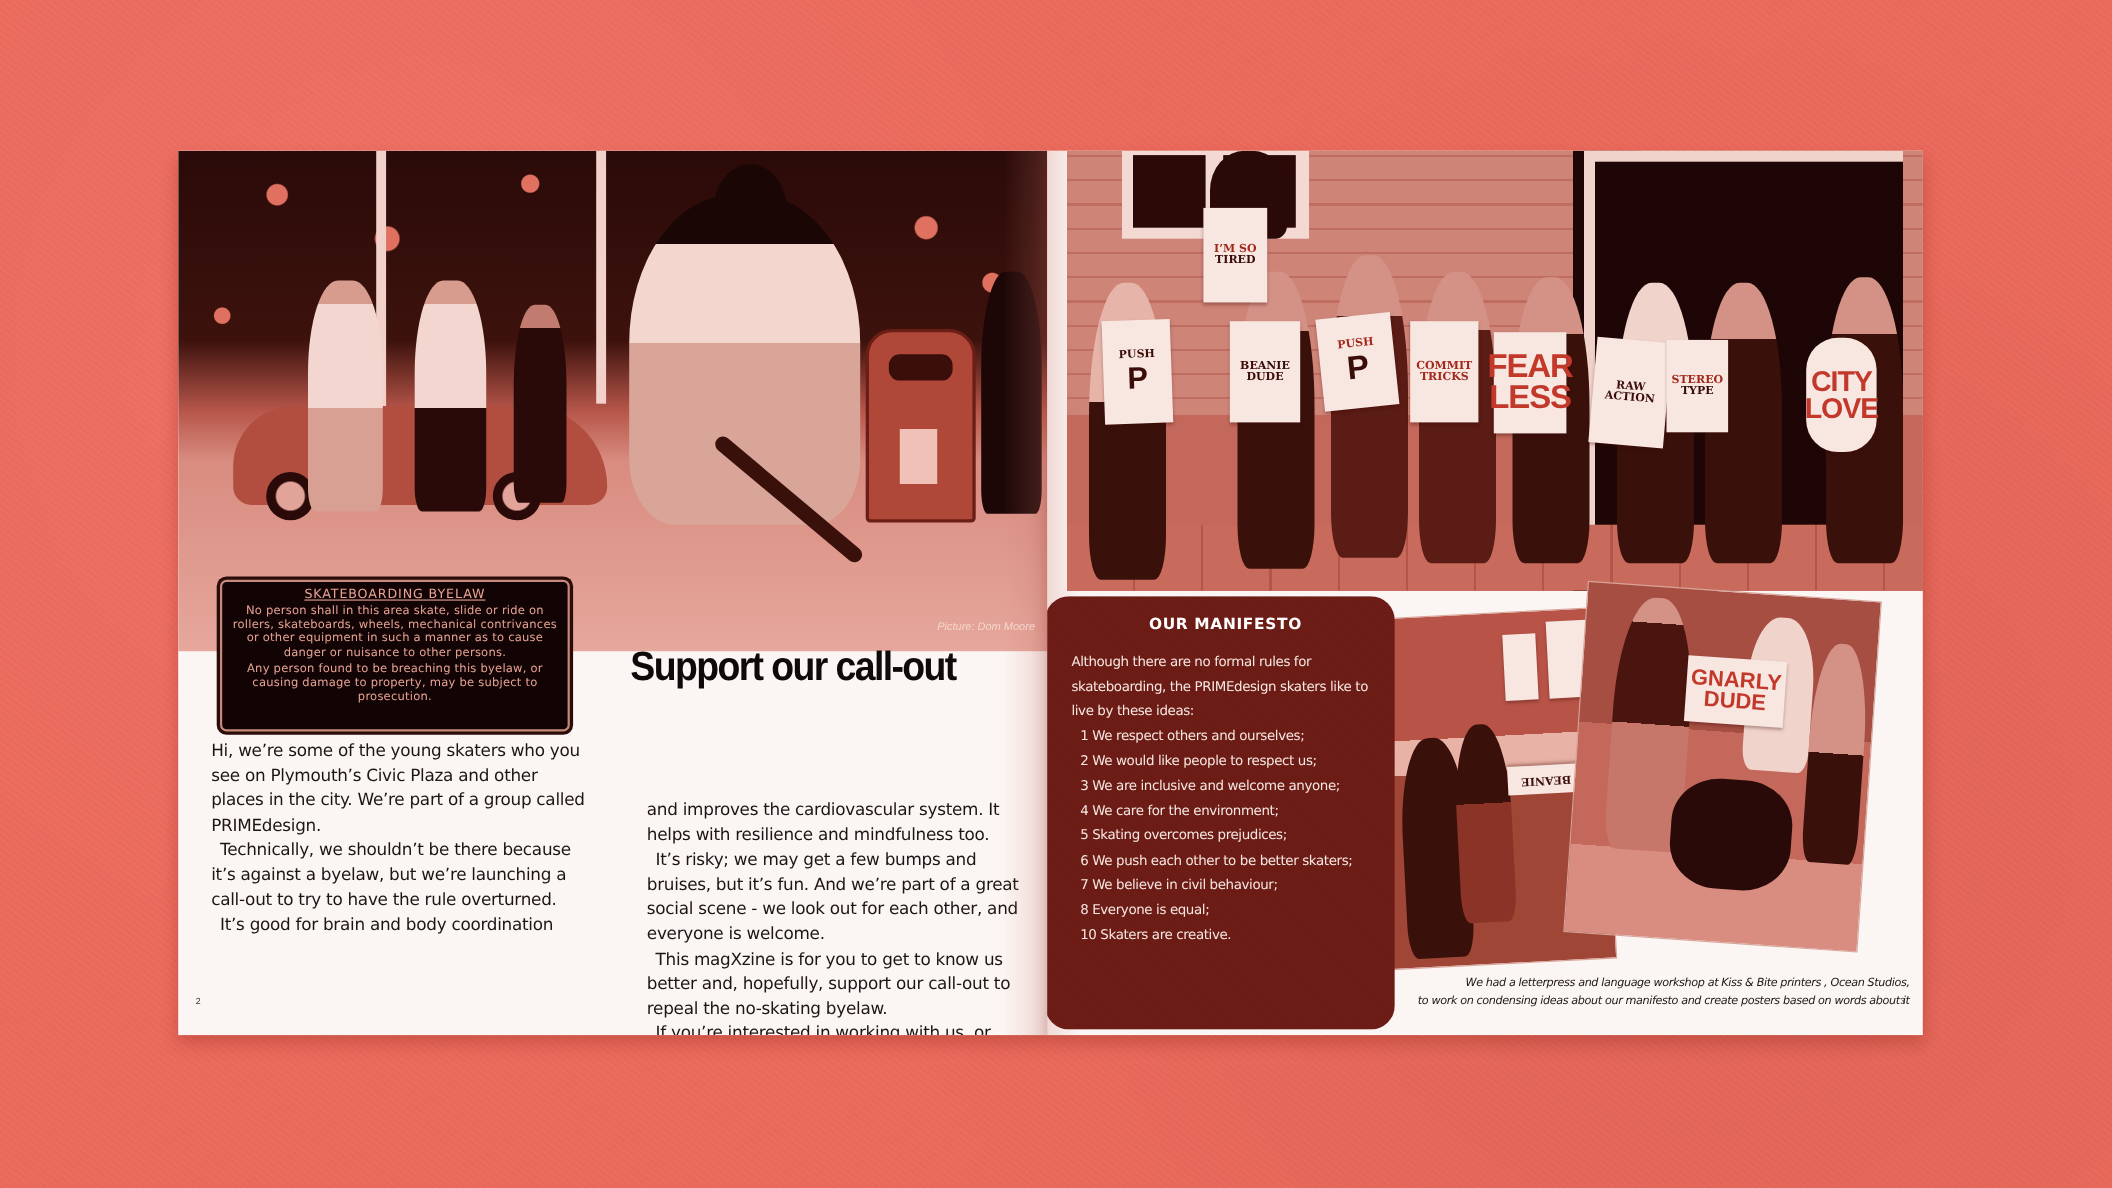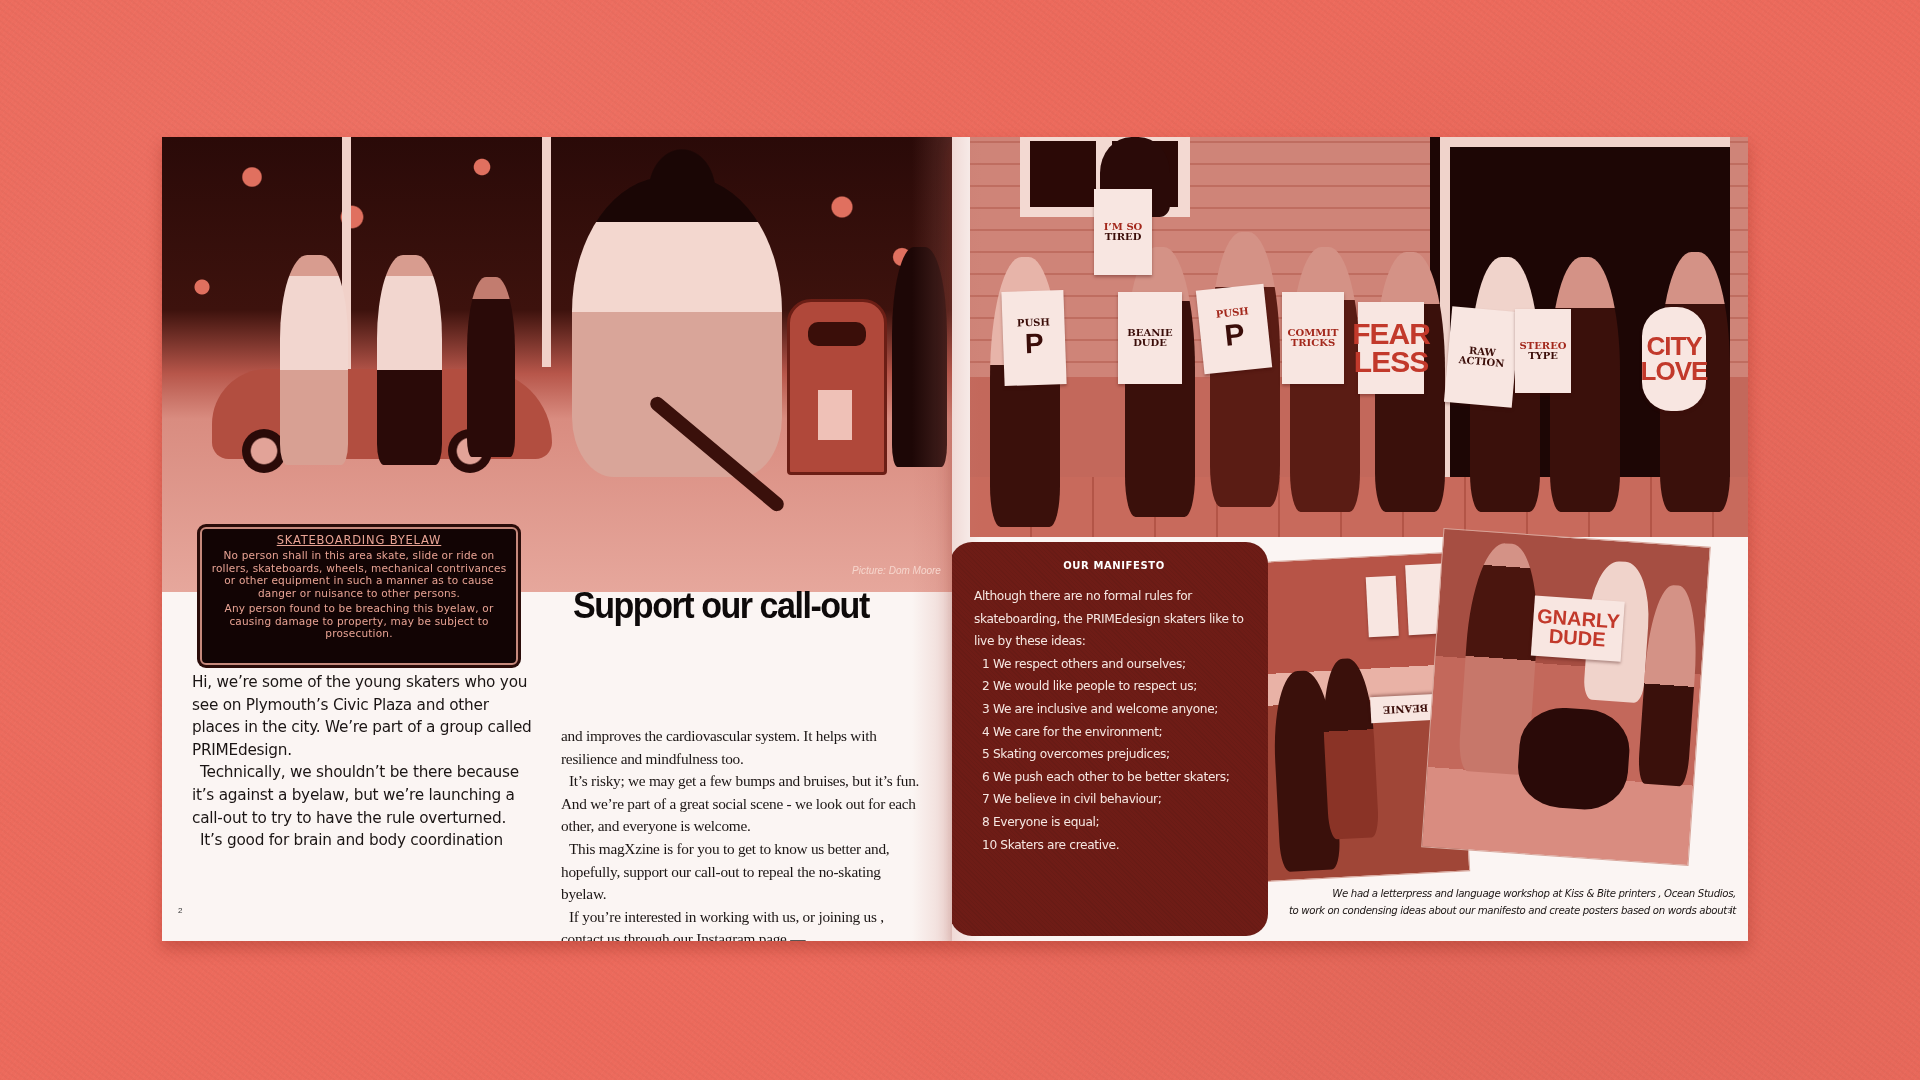--- a/index.html
+++ b/index.html
@@ -143,42 +143,42 @@
   }
 
   
   .col {
     position: absolute; font-family: "DejaVu Sans", sans-serif; font-size: 15.3px;
     line-height: 22.6px; color: #1b1514; letter-spacing: -0.25px;
   }
   .col p { margin: 0; }
   .col p.indent { text-indent: 8px; }
   .col-1 { left: 30px; top: 534px; width: 345px; }
-  .col-2 { left: 399px; top: 588px; width: 360px; font-family: Liberation Serif, serif; }
+  .col-2 { left: 426px; top: 588px; width: 360px; }
   .heading {
     position: absolute; left: 411px; top: 448px; font-family: "Liberation Sans", sans-serif;
     font-weight: bold; font-size: 37px; letter-spacing: -1.6px; color: #0e0a0a;
     transform: scaleX(0.92); transform-origin: left;
   }
   .page-num { position: absolute; font-size: 8px; color: #333; }
   .pn-left { left: 16px; bottom: 26px; }
   .pn-right { right: 16px; bottom: 26px; }
 
   
   .manifesto {
     position: absolute; left: -2px; top: 405px; width: 318px; height: 394px;
     background: #6e1c16;
     background-image: repeating-linear-gradient(45deg, rgba(0,0,0,0.05) 0 1px, transparent 1px 3px);
     border-radius: 22px; z-index: 6; color: #f6e7e2;
     font-family: "DejaVu Sans", sans-serif;
     padding: 18px 14px 0 24px;
   }
   .manifesto .m-title {
     text-align: center; font-family: "DejaVu Sans", sans-serif; font-weight: bold;
-    font-size: 10px; letter-spacing: 0.6px; margin-bottom: 14px; color: #fff;
+    font-size: 14px; letter-spacing: 0.6px; margin-bottom: 14px; color: #fff;
   }
   .manifesto .intro, .manifesto li { font-size: 12.2px; line-height: 22.6px; letter-spacing: -0.35px; }
   .manifesto ul { list-style: none; }
   .manifesto li { padding-left: 8px; }
   .manifesto li .cont { display: block; padding-left: 12px; }
 
   .caption {
     position: absolute; right: 12px; top: 748px; width: 480px; text-align: right;
     font-style: italic; font-size: 10.2px; line-height: 17px; color: #1b1514;
     font-family: "DejaVu Sans", sans-serif; letter-spacing: -0.35px; z-index: 7;

